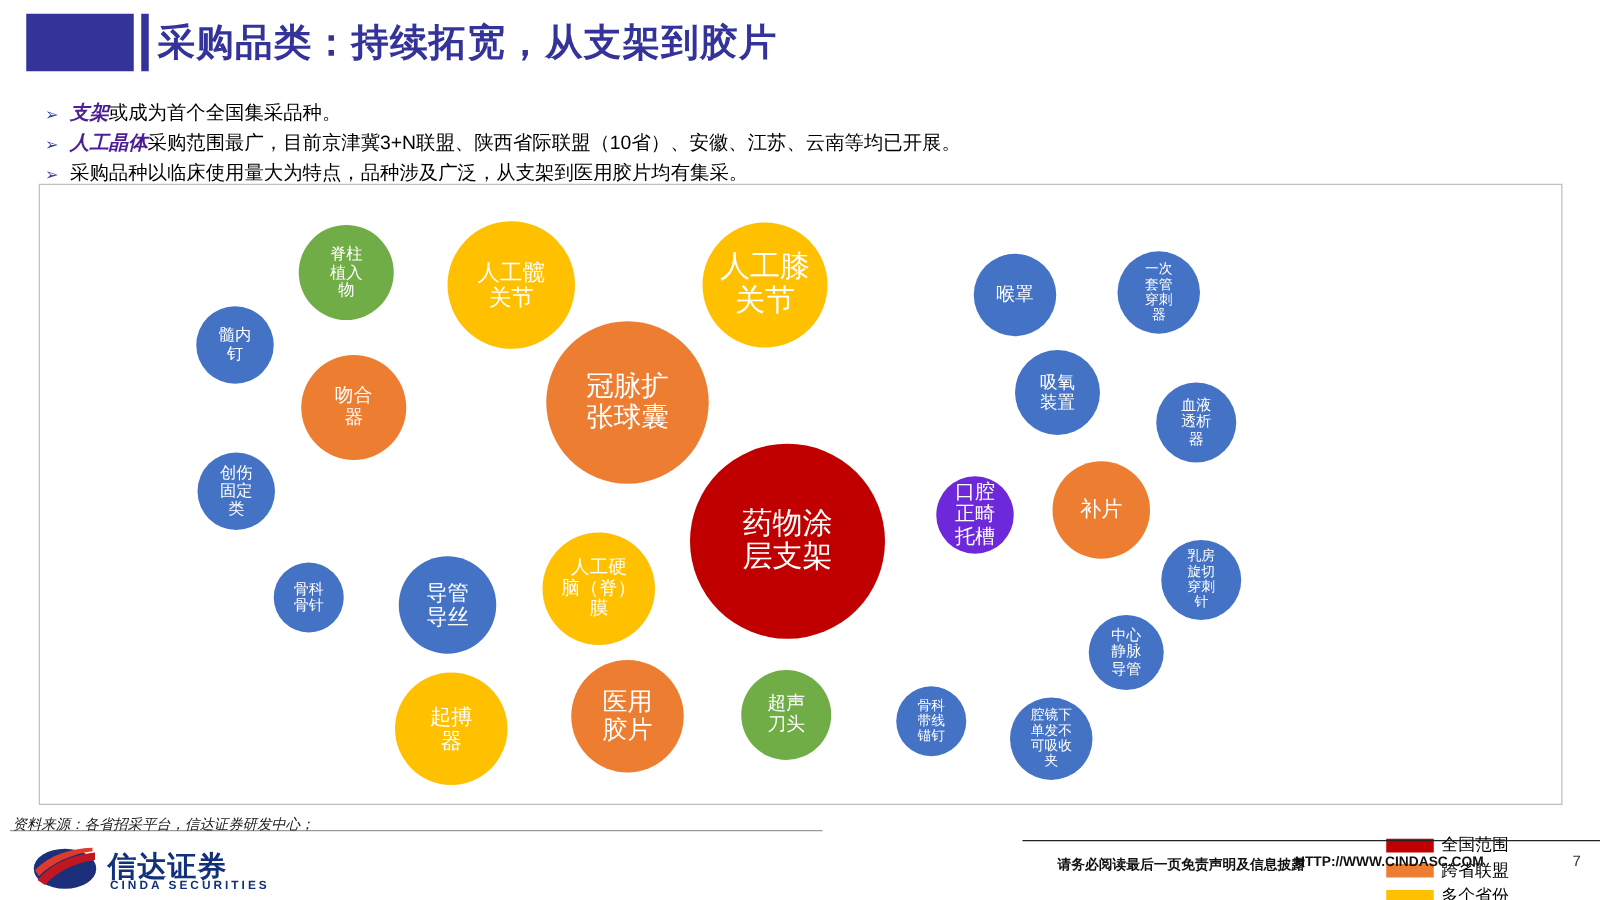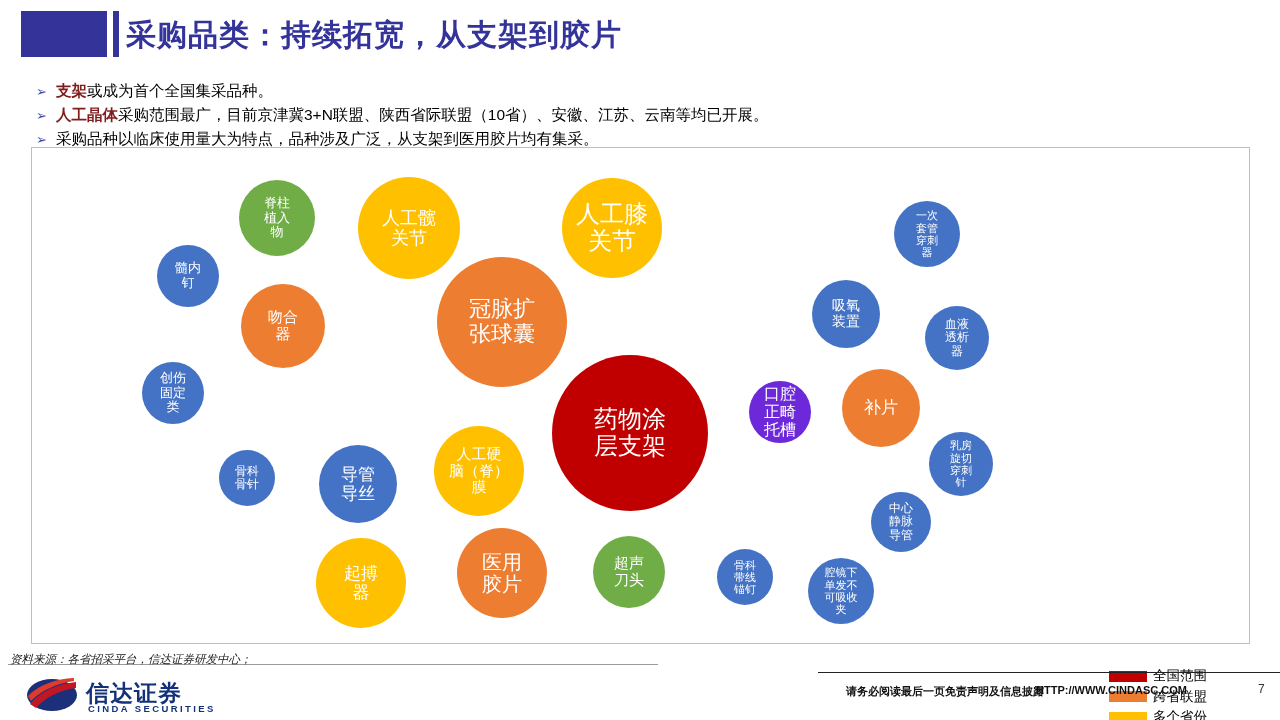--- a/index.html
+++ b/index.html
@@ -17,21 +17,21 @@
   .hdr-title{
     position:absolute;left:126px;top:13px;width:900px;height:46px;
     font-size:30px;font-weight:bold;color:#333399;letter-spacing:1px;
     line-height:44px;white-space:nowrap;
   }
 
   
   .bullets{position:absolute;left:34px;top:80px;width:1200px;}
   .bullet{position:relative;padding-left:22px;margin-bottom:3px;font-size:15.5px;color:#000;line-height:21px;white-space:nowrap;}
   .bullet .arrow{position:absolute;left:2px;top:1px;color:#3a46a8;font-size:13px;}
-  .bullet b{color:#7f1d1d;font-weight:bold;}
+  .bullet b{color:#4c1d95;font-weight:bold;font-style:italic;}
 
   
   .chart-frame{
     position:absolute;left:31px;top:147px;width:1219px;height:497px;
     border:1px solid #bfbfbf;background:#fff;box-sizing:border-box;
   }
   .bubble-canvas{position:absolute;left:0;top:0;width:1219px;height:497px;}
 
   .bubble{
     position:absolute;border-radius:50%;
@@ -91,21 +91,21 @@
 
   <div class="chart-frame">
     <div class="bubble-canvas" id="bubble-canvas">
         <div class="bubble" style="left: 125px; top: 97px; width: 62px; height: 62px; background: rgb(68, 114, 196); font-size: 13px;"><span>髓内
 钉</span></div>
         <div class="bubble" style="left: 207px; top: 32px; width: 76px; height: 76px; background: rgb(112, 173, 71); font-size: 13px;"><span>脊柱
 植入
 物</span></div>
         <div class="bubble" style="left: 209px; top: 136px; width: 84px; height: 84px; background: rgb(237, 125, 49); font-size: 15px;"><span>吻合
 器</span></div>
-        <div class="bubble" style="left: 110px; top: 214px; width: 62px; height: 62px; background: rgb(68, 114, 196); font-size: 13px;"><span>创伤
+        <div class="bubble" style="left: 126px; top: 214px; width: 62px; height: 62px; background: rgb(68, 114, 196); font-size: 13px;"><span>创伤
 固定
 类</span></div>
         <div class="bubble" style="left: 187px; top: 302px; width: 56px; height: 56px; background: rgb(68, 114, 196); font-size: 12px;"><span>骨科
 骨针</span></div>
         <div class="bubble" style="left: 287px; top: 297px; width: 78px; height: 78px; background: rgb(68, 114, 196); font-size: 17px;"><span>导管
 导丝</span></div>
         <div class="bubble" style="left: 284px; top: 390px; width: 90px; height: 90px; background: rgb(255, 192, 0); font-size: 17px;"><span>起搏
 器</span></div>
         <div class="bubble" style="left: 326px; top: 29px; width: 102px; height: 102px; background: rgb(255, 192, 0); font-size: 18px;"><span>人工髋
 关节</span></div>
@@ -115,20 +115,21 @@
         <div class="bubble" style="left: 425px; top: 380px; width: 90px; height: 90px; background: rgb(237, 125, 49); font-size: 20px;"><span>医用
 胶片</span></div>
         <div class="bubble" style="left: 405px; top: 109px; width: 130px; height: 130px; background: rgb(237, 125, 49); font-size: 22px;"><span>冠脉扩
 张球囊</span></div>
         <div class="bubble" style="left: 530px; top: 30px; width: 100px; height: 100px; background: rgb(255, 192, 0); font-size: 24px;"><span>人工膝
 关节</span></div>
         <div class="bubble" style="left: 520px; top: 207px; width: 156px; height: 156px; background: rgb(192, 0, 0); font-size: 24px;"><span>药物涂
 层支架</span></div>
         <div class="bubble" style="left: 561px; top: 388px; width: 72px; height: 72px; background: rgb(112, 173, 71); font-size: 15px;"><span>超声
 刀头</span></div>
+        <div class="bubble" style="left: 747px; top: 55px; width: 66px; height: 66px; background: rgb(68, 114, 196); font-size: 15px;"><span>喉罩</span></div>
         <div class="bubble" style="left: 780px; top: 132px; width: 68px; height: 68px; background: rgb(68, 114, 196); font-size: 14px;"><span>吸氧
 装置</span></div>
         <div class="bubble" style="left: 717px; top: 233px; width: 62px; height: 62px; background: #6d28d9; font-size: 16px;"><span>口腔
 正畸
 托槽</span></div>
         <div class="bubble" style="left: 685px; top: 401px; width: 56px; height: 56px; background: rgb(68, 114, 196); font-size: 11px;"><span>骨科
 带线
 锚钉</span></div>
         <div class="bubble" style="left: 776px; top: 410px; width: 66px; height: 66px; background: rgb(68, 114, 196); font-size: 11px;"><span>腔镜下
 单发不

